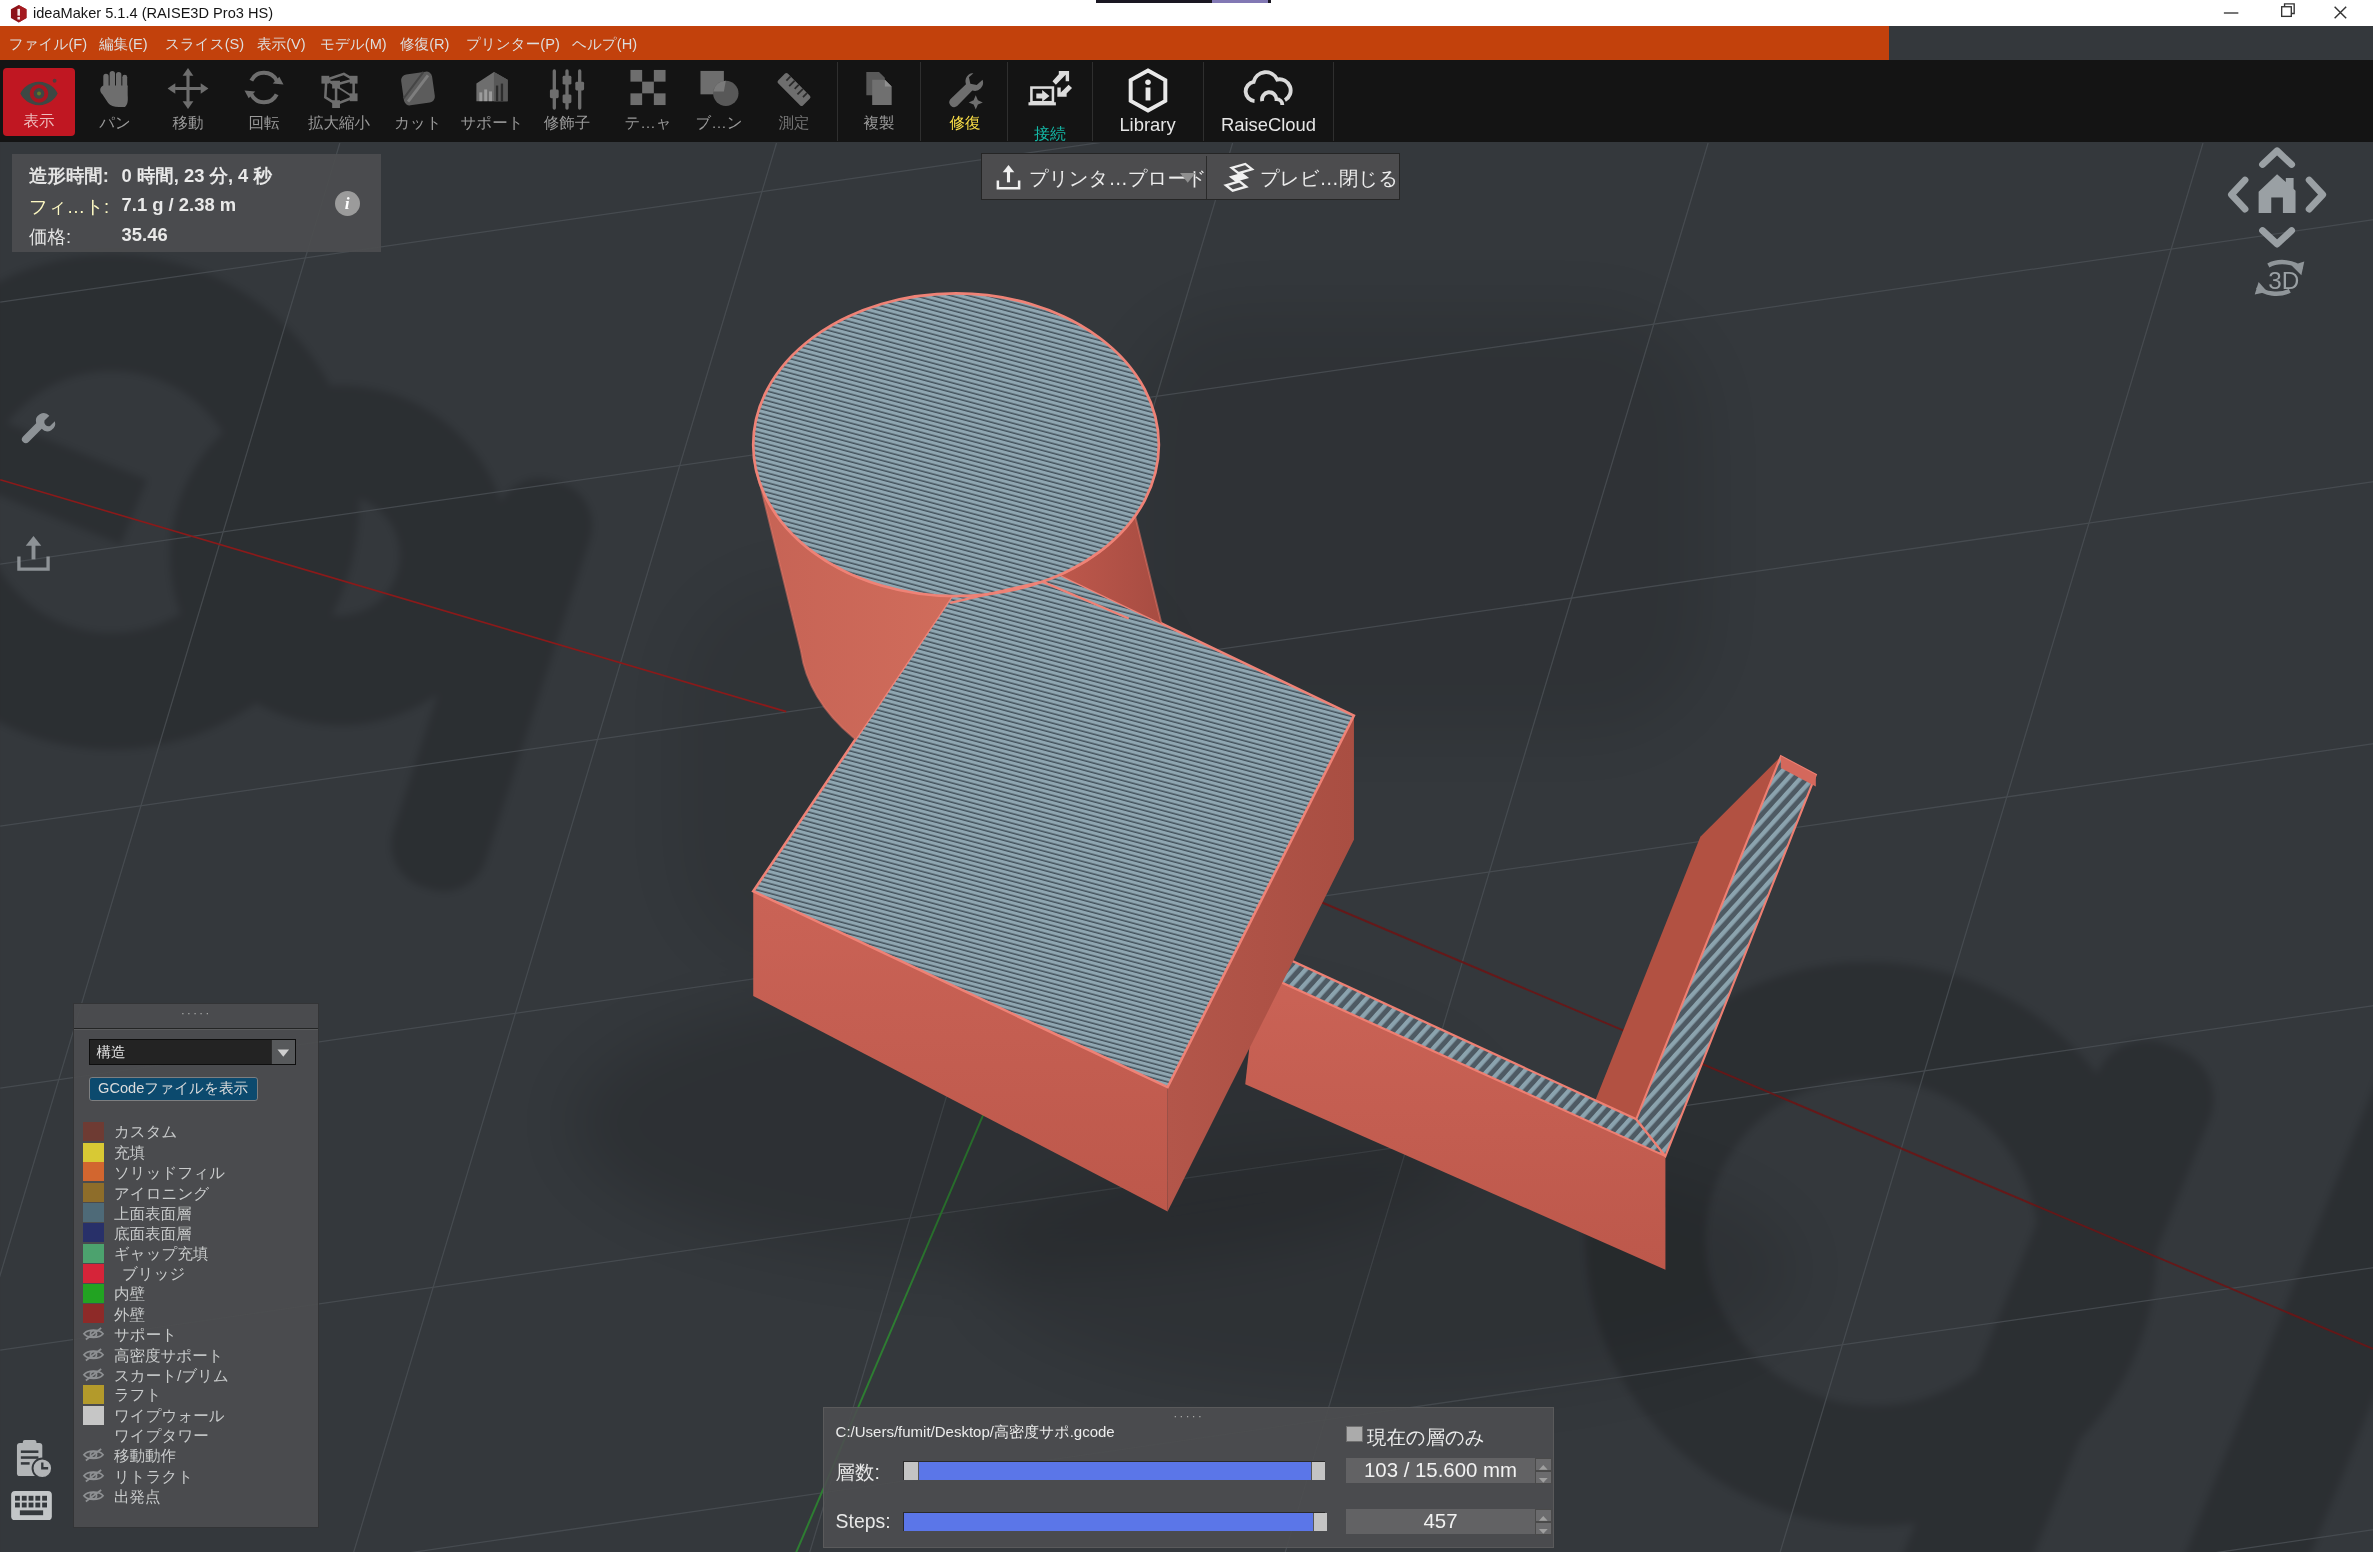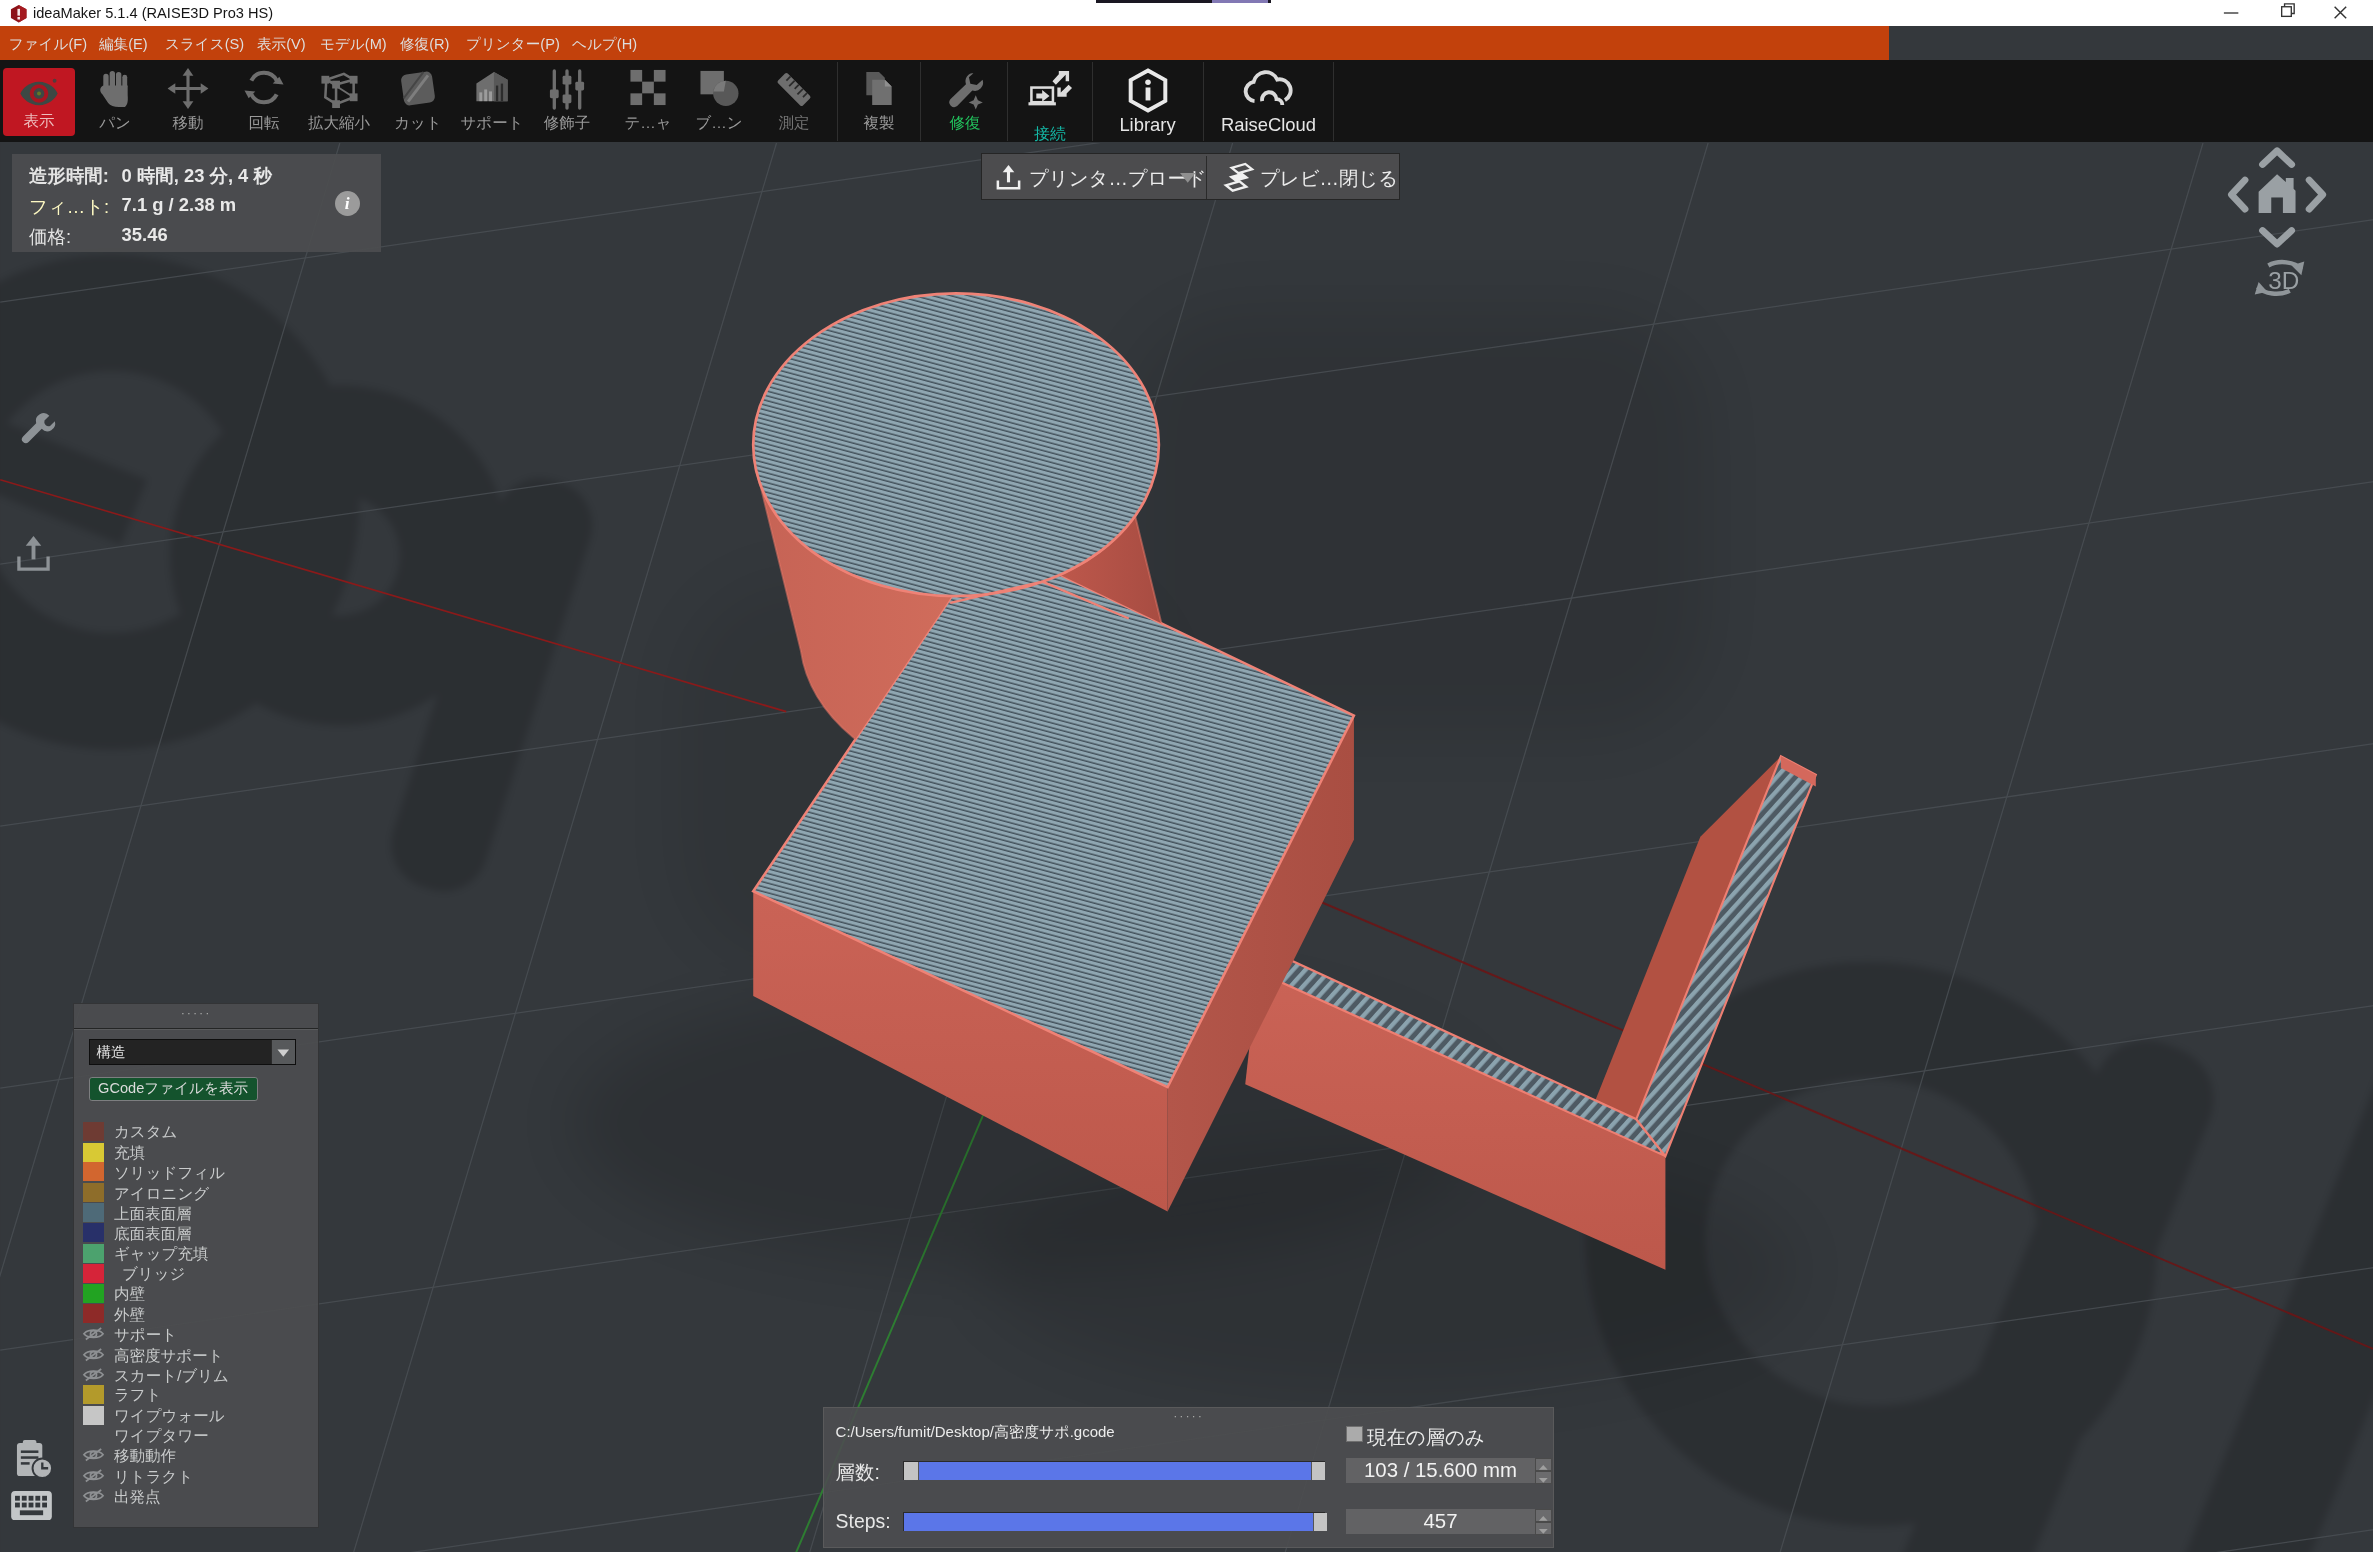--- a/index.html
+++ b/index.html
@@ -278,21 +278,21 @@
           <path d="M13 12 H26 L33 19 V38 H13 Z" fill="#707070"></path>
           <path d="M26 12 L33 19 H26 Z" fill="#8f8f8f"></path>
         </svg></div>
       <div class="tlab" style="top:53px;color:#9a9a9a;font-size:15.5px">複製</div>
     </div>
     <div class="tbtn" style="left:926px;width:78px">
       <div class="tico"><svg width="43" height="43" viewBox="0 0 44 44">
           <path d="M31 5 a8.5 8.5 0 0 0 -8 11.5 L7 32 a5 5 0 0 0 7 7 L29.5 23 a8.5 8.5 0 0 0 10.5 -11 L34 17.5 L27.5 16 L26 9.5 L31.5 4.5 Z" fill="#6e6e6e"></path>
           <path d="M33 28 l2.2 5 5 2.2 -5 2.2 -2.2 5 -2.2 -5 -5 -2.2 5 -2.2 Z" fill="#6e6e6e"></path>
         </svg></div>
-      <div class="tlab" style="top:53px;color:#22c55e;font-size:15.5px">修復</div>
+      <div class="tlab" style="top:53px;color:#fde047;font-size:15.5px">修復</div>
     </div>
     <div class="tbtn" style="left:1011px;width:78px">
       <div class="tico"><svg width="47" height="45" viewBox="0 0 48 46">
           <g fill="none" stroke="#dcdcdc" stroke-width="2.6">
             <rect x="5" y="20" width="22" height="15"></rect>
           </g>
           <rect x="2" y="35" width="28" height="3.2" fill="#dcdcdc"></rect>
           <path d="M10 26 h6 v-3.4 l7.5 6 -7.5 6 v-3.4 h-6 Z" fill="#dcdcdc"></path>
           <g fill="#dcdcdc">
             <path d="M30 17 L40 7 L40 13.5 L43.5 13.5 L43.5 3 L33 3 L33 6.5 L26.5 13.5 Z"></path>
@@ -398,21 +398,21 @@
     <div class="abs" style="left:0;top:24px;width:100%;height:1px;background:rgba(22,22,22,0.7)"></div>
     <div class="abs" style="left:0;top:25px;width:100%;height:1px;background:rgba(150,150,150,0.22)"></div>
     <div class="abs" style="left:14.6px;top:35px;width:207px;height:26px;background:#232323;border:1px solid #0e0e0e">
       <div class="abs" style="left:6.8px;top:2.9px;font-size:14.6px;color:#e0e0e0">構造</div>
       <div class="abs" style="right:0;top:0;width:24px;height:24px;background:#57595b;border-left:1px solid #2a2a2a">
         <svg class="abs" style="left:5.8px;top:8.7px" width="12.6" height="8.7" viewBox="0 0 13 9">
           <path d="M0.5 0.5 L6.5 8 L12.5 0.5 Z" fill="#cfcfcf"></path>
         </svg>
       </div>
     </div>
-    <div class="abs" style="left:14.6px;top:73px;width:169px;height:24px;background:#14532d;border:1px solid #7d7e80;border-radius:2.9px;font-size:14.6px;color:#dcdcdc;text-align:center;line-height:21.3px;white-space:nowrap;overflow:hidden">GCodeファイルを表示</div>
+    <div class="abs" style="left:14.6px;top:73px;width:169px;height:24px;background:#0c4a6e;border:1px solid #7d7e80;border-radius:2.9px;font-size:14.6px;color:#dcdcdc;text-align:center;line-height:21.3px;white-space:nowrap;overflow:hidden">GCodeファイルを表示</div>
     <div class="abs" style="left:8.7px;top:118px;width:21.3px;height:19.4px;background:#6e3b33"></div>
     <div class="abs" style="left:40px;top:118px;font-size:15.5px;color:#c9cbcc;white-space:nowrap">カスタム</div>
     <div class="abs" style="left:8.7px;top:139px;width:21.3px;height:19.4px;background:#d8c934"></div>
     <div class="abs" style="left:40px;top:139px;font-size:15.5px;color:#c9cbcc;white-space:nowrap">充填</div>
     <div class="abs" style="left:8.7px;top:158px;width:21.3px;height:19.4px;background:#d2662f"></div>
     <div class="abs" style="left:40px;top:159px;font-size:15.5px;color:#c9cbcc;white-space:nowrap">ソリッドフィル</div>
     <div class="abs" style="left:8.7px;top:179px;width:21.3px;height:19.4px;background:#8e6d2a"></div>
     <div class="abs" style="left:40px;top:180px;font-size:15.5px;color:#c9cbcc;white-space:nowrap">アイロニング</div>
     <div class="abs" style="left:8.7px;top:199px;width:21.3px;height:19.4px;background:#4e6a78"></div>
     <div class="abs" style="left:40px;top:200px;font-size:15.5px;color:#c9cbcc;white-space:nowrap">上面表面層</div>

